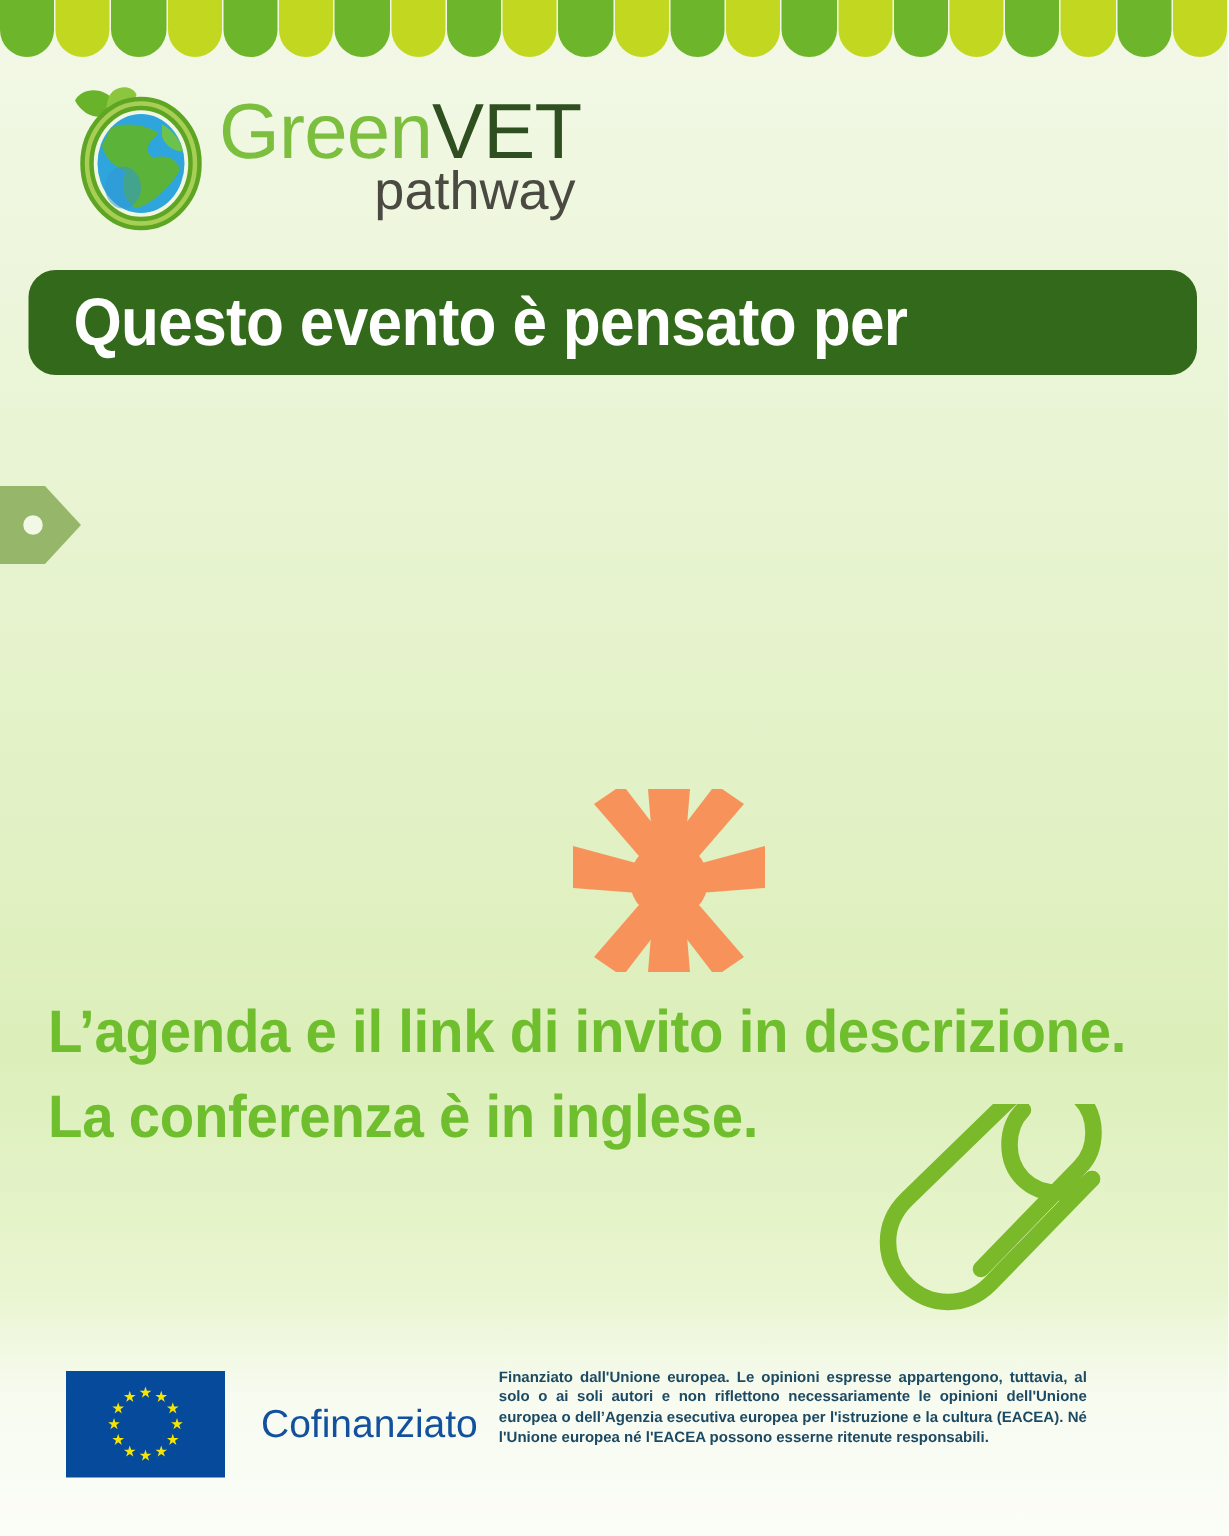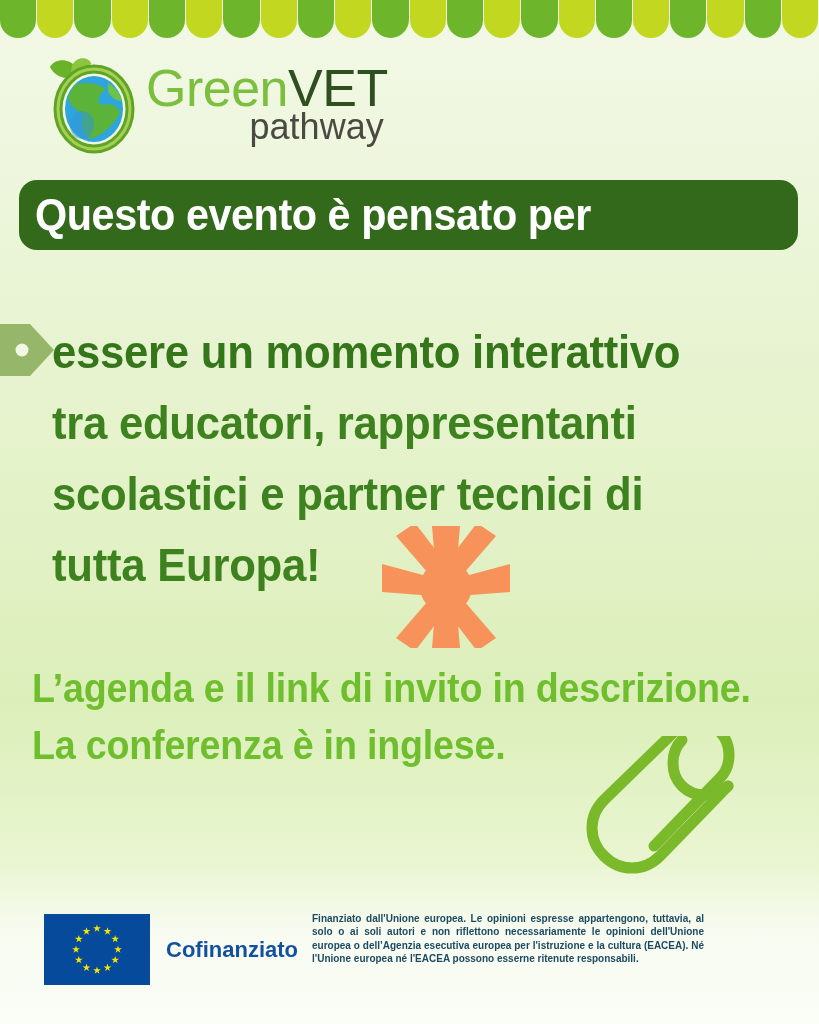--- a/index.html
+++ b/index.html
@@ -81,21 +81,21 @@
     position: absolute;
     left: 19px;
     top: 180px;
     width: 779px;
     height: 70px;
     background: #33691a;
     border-radius: 18px;
     display: flex;
     align-items: center;
     box-sizing: border-box;
-    padding-left: 16px;
+    padding-left: 30px;
   }
   .banner-text {
     color: #ffffff;
     font-size: 45px;
     font-weight: 700;
     letter-spacing: -0.5px;
     transform: scaleX(0.92);
     transform-origin: left center;
     white-space: nowrap;
   }
@@ -181,24 +181,24 @@
     margin-top: 22px;
   }
   .eu-flag {
     width: 106px;
     height: 71px;
     background: #064a9c;
     flex: 0 0 auto;
     position: relative;
   }
   .eu-label {
-    margin-left: 16px;
+    margin-left: 24px;
     color: #13519f;
-    font-size: 22px;
-    font-weight: 700;
+    font-size: 26px;
+    font-weight: 400;
     line-height: 27px;
     white-space: nowrap;
   }
   .disclaimer {
     margin-left: 14px;
     margin-top: 20px;
     width: 392px;
     font-size: 10px;
     line-height: 13.4px;
     color: #1d4a63;
@@ -255,26 +255,20 @@
 
   <div class="banner">
     <div class="banner-text">Questo evento è pensato per</div>
   </div>
 
   <svg class="tag-bullet" viewBox="0 0 66 64">
     <path d="M0 6 L40 6 L64 32 L40 58 L0 58 Z" fill="#96b66a"></path>
     <circle cx="32" cy="32" r="6.5" fill="#f2f8e6"></circle>
   </svg>
 
-  <div class="body-block">
-    <div class="body-line"><span class="strong">essere un momento interattivo</span></div>
-    <div class="body-line">tra educatori, rappresentanti</div>
-    <div class="body-line">scolastici e partner tecnici di</div>
-    <div class="body-line">tutta Europa!</div>
-  </div>
 
   <svg class="asterisk" viewBox="0 0 128 122">
     <g fill="#f7935a">
       <polygon points="50,0 78,0 74,48 54,48"></polygon>
       <polygon points="50,122 78,122 74,74 54,74"></polygon>
       <polygon points="0,38 0,66 52,70 52,52"></polygon>
       <polygon points="128,38 128,66 76,70 76,52"></polygon>
       <polygon points="14,10 33,-3 66,40 52,54"></polygon>
       <polygon points="114,10 95,-3 62,40 76,54"></polygon>
       <polygon points="14,112 33,125 66,82 52,68"></polygon>

